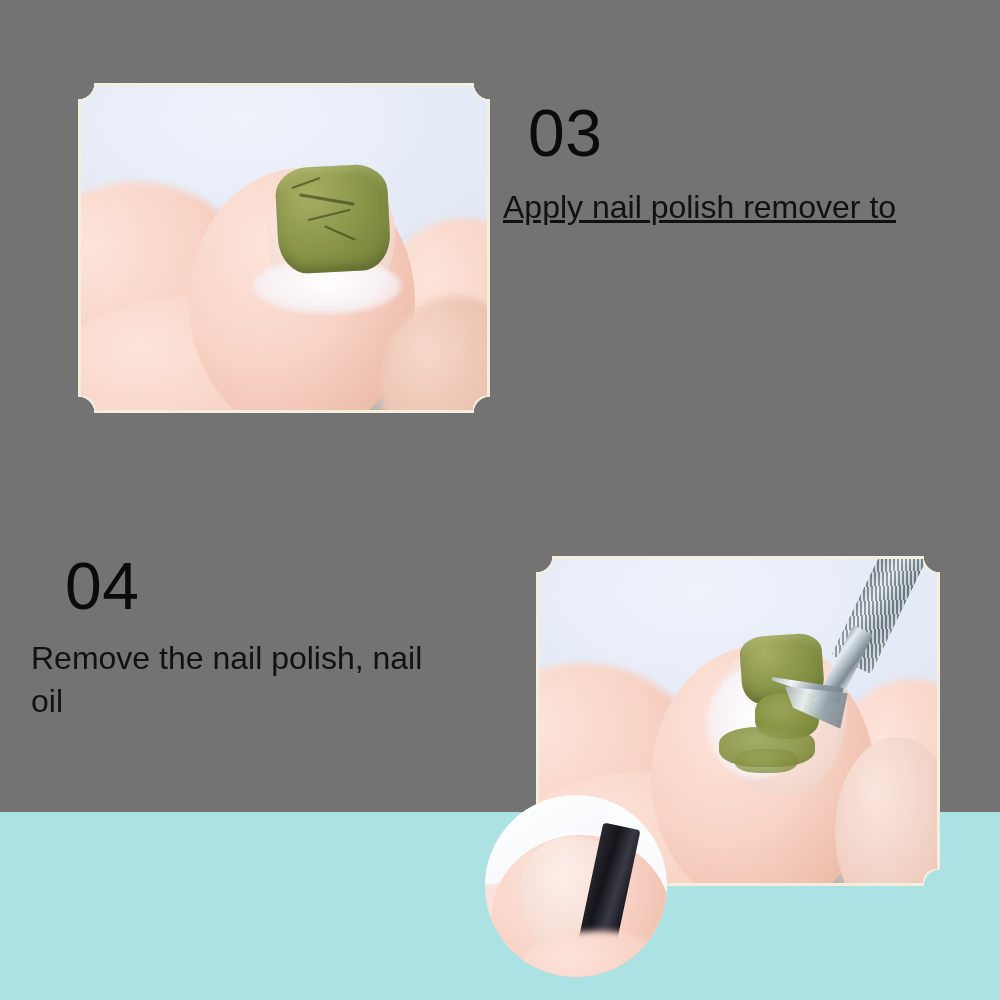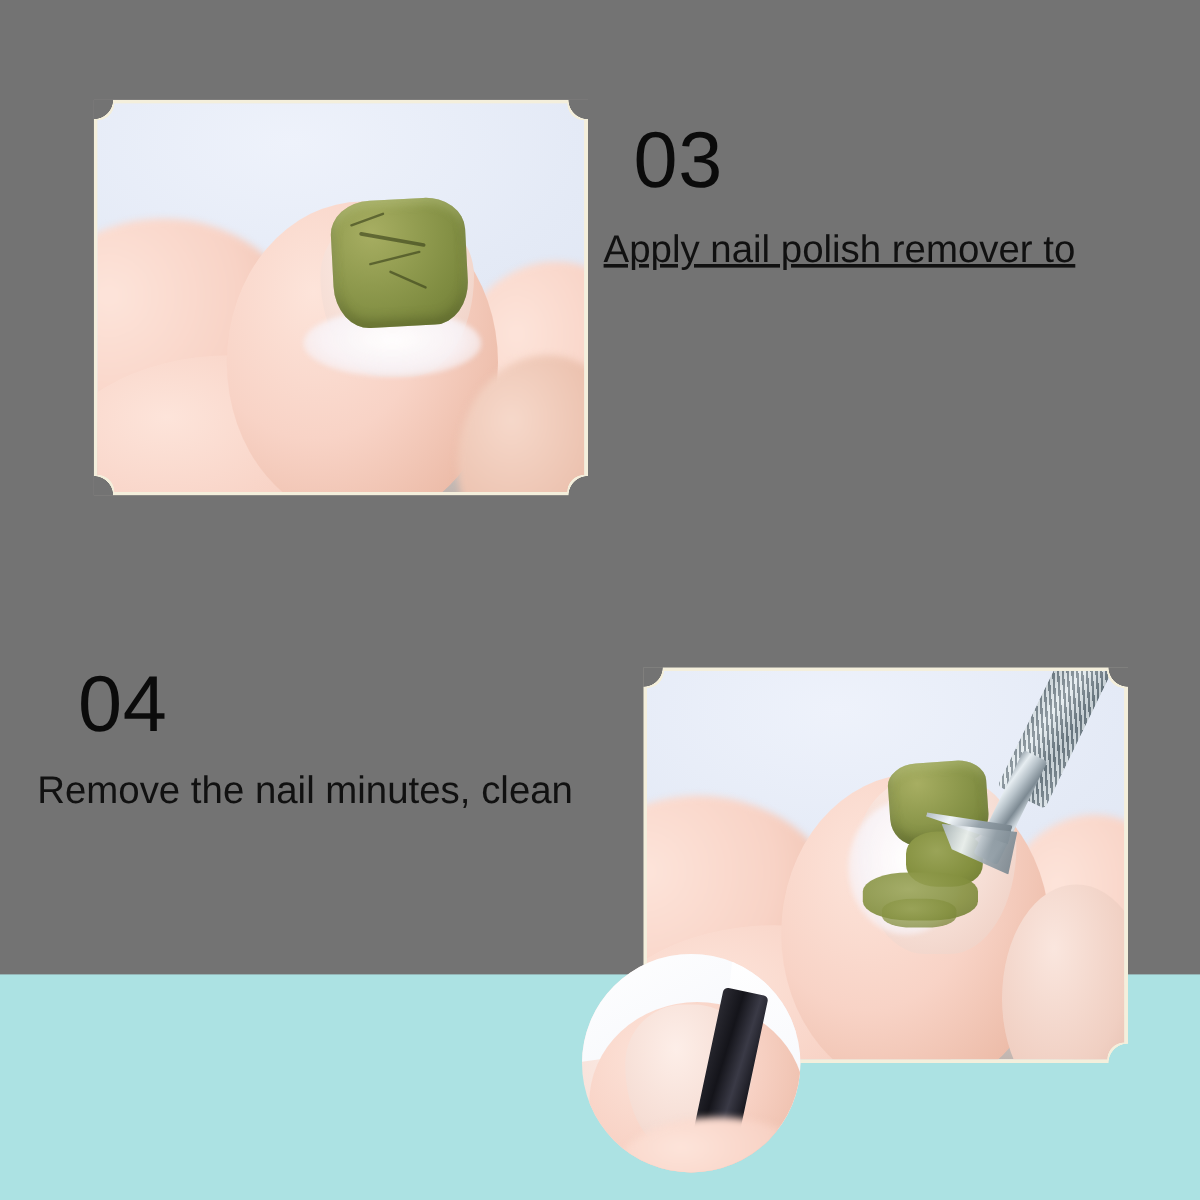--- a/index.html
+++ b/index.html
@@ -205,21 +205,22 @@
 
   <div class="step-num" id="step-03-num">03</div>
 
   <div class="step-body" id="step-03-text">
     <div>Apply nail polish remover to</div>
   </div>
 
   <div class="step-num" id="step-04-num">04</div>
 
   <div class="step-body" id="step-04-text">
-    <div>Remove the nail minutes, clean</div>
+    <div>Remove the nail polish, nail</div>
+    <div>oil</div>
   </div>
 
   <div class="photo-frame" id="frame-2">
     <div class="photo-inner">
       <div class="scene">
         <div class="bg-wall"></div>
         <div class="bg-shadow"></div>
 
         <div class="finger soft" style="left:-82px; top:104px; width:250px; height:225px;"></div>
         <div class="finger soft" style="left:288px; top:120px; width:170px; height:210px;"></div>

